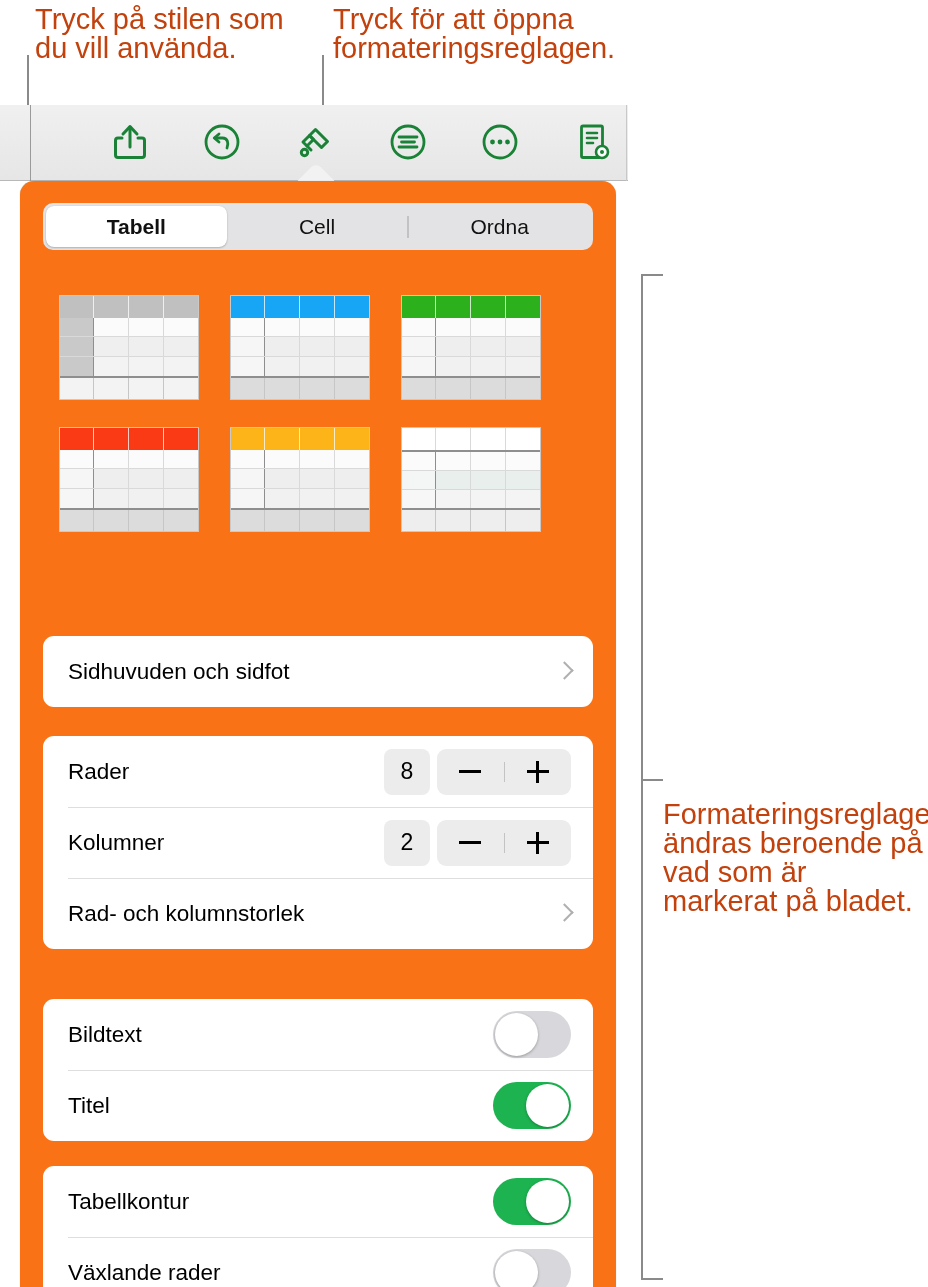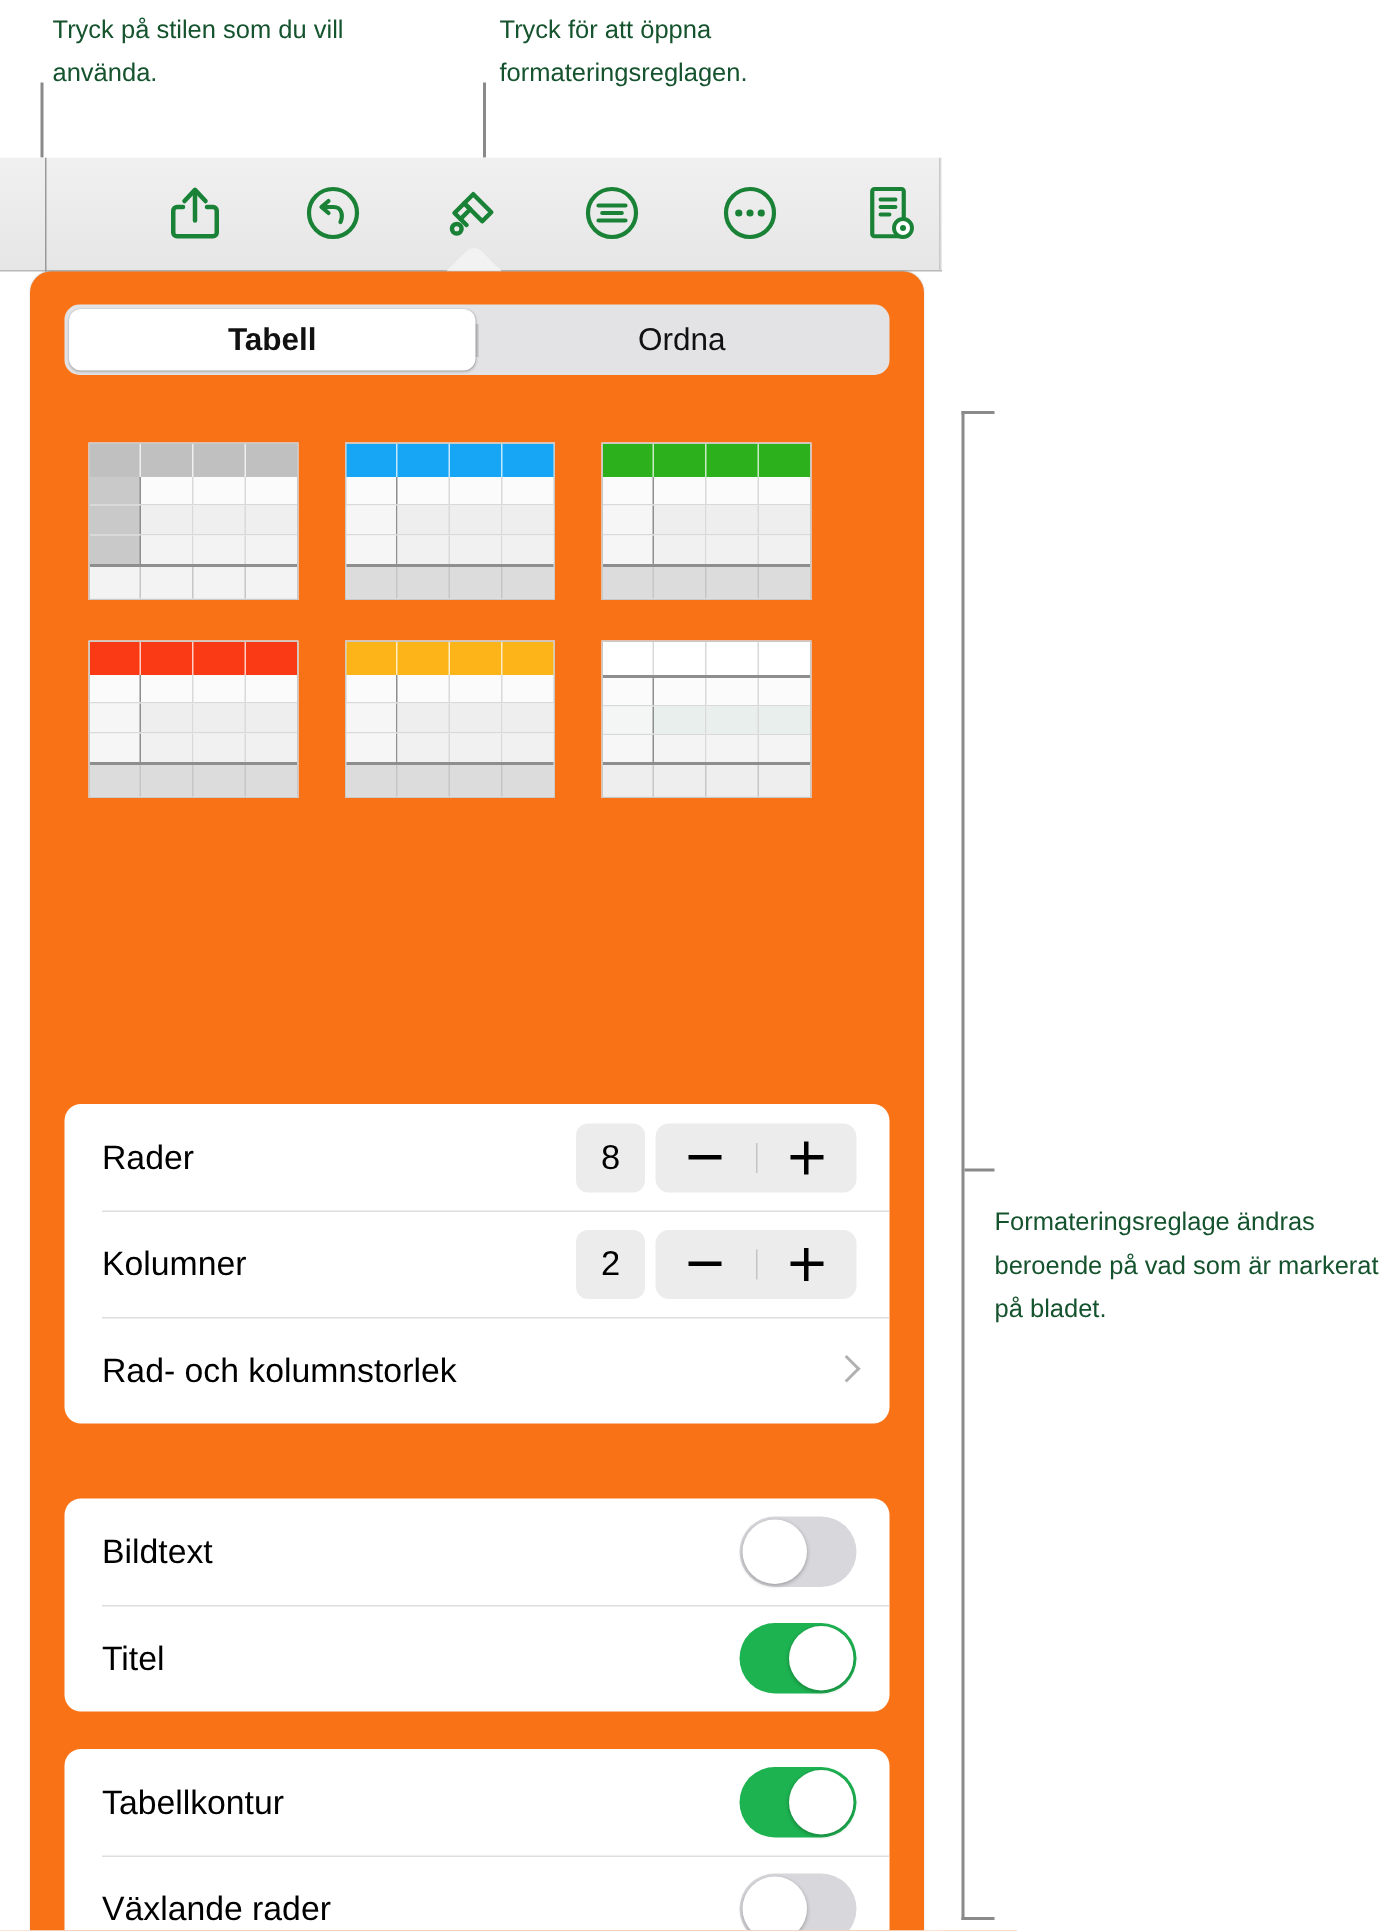--- a/index.html
+++ b/index.html
@@ -13,23 +13,23 @@
     position: relative;
     font-family: "Liberation Sans", sans-serif;
     -webkit-font-smoothing: antialiased;
     overflow: hidden;
   }
 
   
   .callout {
     position: absolute;
     font-family: "Liberation Sans", sans-serif;
-    font-size: 17px;
+    font-size: 29px;
     line-height: 29px;
-    color: #14532d;
+    color: #c2410c;
     white-space: pre-line;
   }
   #callout-style      { left: 35px;  top: 5px;  width: 268px; }
   #callout-open       { left: 333px; top: 5px;  width: 300px; }
   #callout-controls   { left: 663px; top: 763px; width: 262px; margin-top: 37px; }
 
   .leader {
     position: absolute;
     background: #8a8a8a;
   }
@@ -437,20 +437,23 @@
   </div>
 
   <div id="popover-arrow"></div>
 
   <div id="popover">
 
     <div id="tabbar">
       <div class="tab sel">
         <span>Tabell</span>
       </div>
+      <div class="tab">
+        <span>Cell</span>
+      </div>
       <div class="tab-sep"></div>
       <div class="tab-sep"></div>
       <div class="tab">
         <span>Ordna</span>
       </div>
     </div>
 
     <div id="style-grid">
 
       <div class="style-cell">
@@ -669,20 +672,26 @@
           <div class="th-foot" style="background:#eeeeee">
             <div class="c"></div>
               <div class="c"></div>
               <div class="c"></div>
               <div class="c"></div>
           </div>
         </div>
       </div>
     </div>
 
+    <div class="card" style="top:455px;">
+      <div class="row">
+        <span class="row-label">Sidhuvuden och sidfot</span>
+        <span class="chev"></span>
+      </div>
+    </div>
 
     <div class="card" style="top:555px;">
       <div class="row">
         <span class="row-label">Rader</span>
         <span class="stepper-wrap">
           <span class="step-val">8</span>
           <span class="step-grp">
             <span class="step-btn step-minus"></span>
             <span class="step-div"></span>
             <span class="step-btn step-plus"></span>

